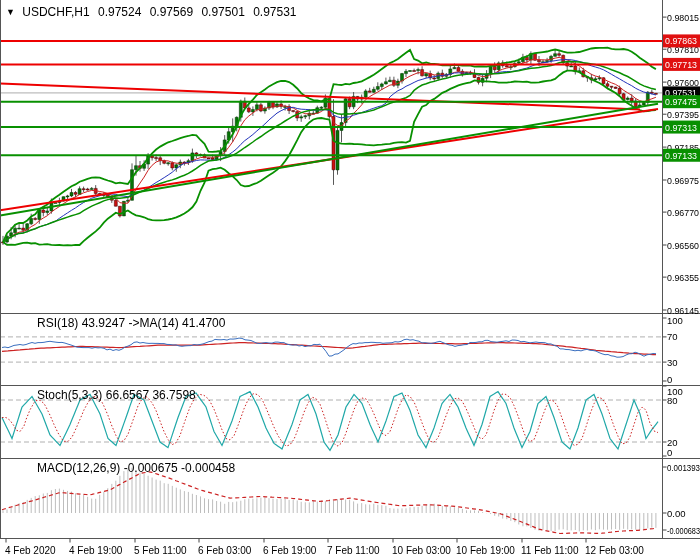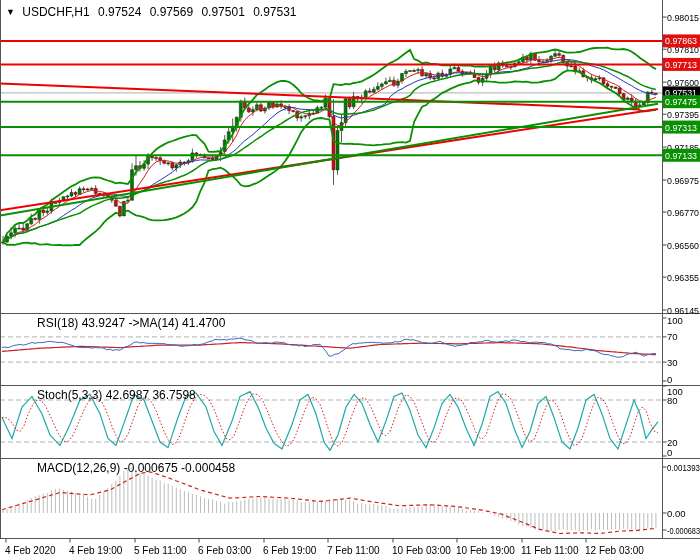--- a/index.html
+++ b/index.html
@@ -168,15 +168,15 @@
   <div id="title-bar">
     <span class="dd">▼</span>
     <span>USDCHF,H1</span>
     <span>0.97524</span>
     <span>0.97569</span>
     <span>0.97501</span>
     <span>0.97531</span>
   </div>
 
   <div id="rsi-label" class="panel-label">RSI(18) 43.9247  -&gt;MA(14) 41.4700</div>
-  <div id="stoch-label" class="panel-label">Stoch(5,3,3) 42.6987 36.7598</div>
+  <div id="stoch-label" class="panel-label">Stoch(5,3,3) 66.6567 36.7598</div>
   <div id="macd-label" class="panel-label">MACD(12,26,9) -0.000675 -0.000458</div>
 </div>
 
 </body></html>

